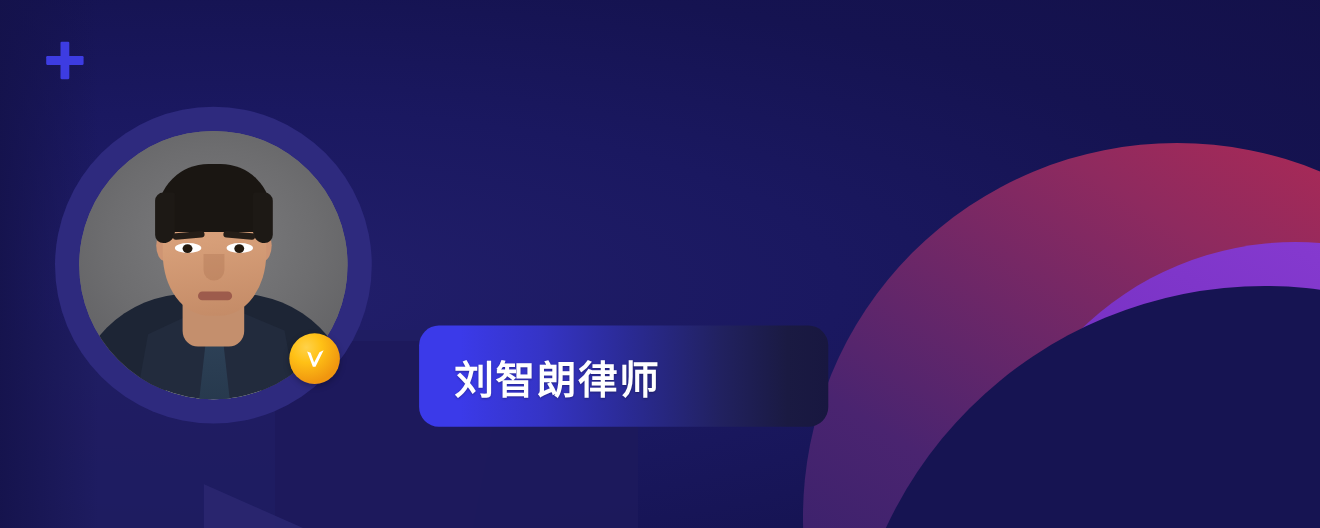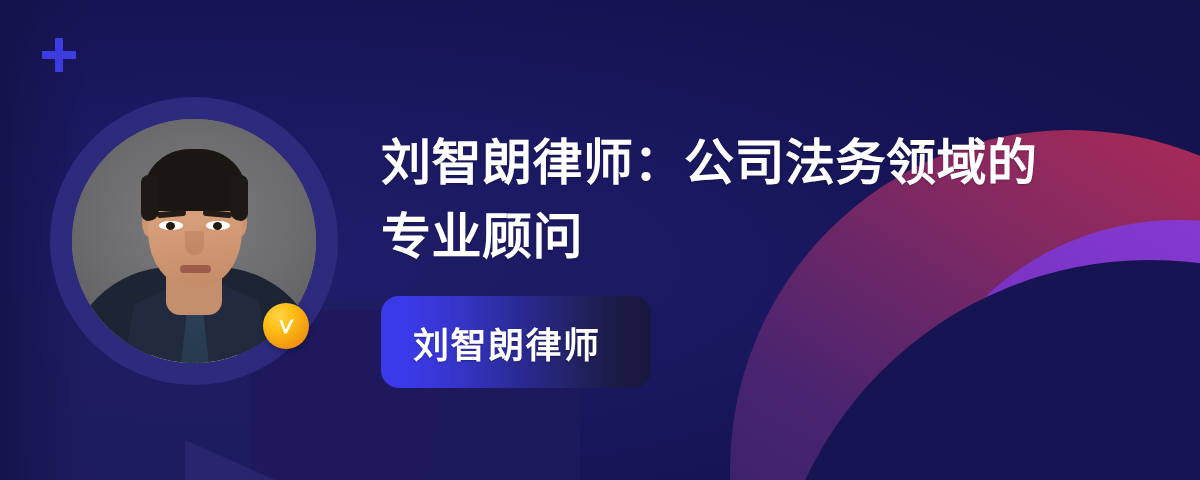--- a/index.html
+++ b/index.html
@@ -310,21 +310,21 @@
     font-weight: bold;
     letter-spacing: .5px;
     text-shadow: 0 1px 2px rgba(0,0,0,.25);
   }
 
   
   .cta-button {
     position: absolute;
     left: 381px;
     top: 296px;
-    width: 270px;
+    width: 372px;
     height: 92px;
     border: none;
     border-radius: 18px;
     background: linear-gradient(90deg, #3b3ae9 0%, #3b3ae9 10%, #3534c6 30%, #2a2a92 52%, #21215f 74%, #1a1a42 90%, #181740 100%);
     color: #ffffff;
     font-family: "Liberation Sans", "DejaVu Sans", sans-serif;
     font-size: 36px;
     font-weight: bold;
     letter-spacing: 1.5px;
     text-align: left;
@@ -379,17 +379,16 @@
       <div class="p-nose"></div>
       <div class="p-mouth"></div>
     </div>
     <div class="badge-v">
       <svg width="30" height="30" viewBox="0 0 30 30" aria-hidden="true">
         <path d="M8.2 8.6 L13.4 22.4 L15.8 22.4 L23.2 7.4 L19.4 9.2 L14.6 18.6 L11.4 9.6 Z" fill="#ffffff"></path>
       </svg>
     </div>
   </div>
 
-  <div class="headline">刘智朗律师：公司法务领域的专业顾问</div>
 
   <button class="cta-button">刘智朗律师</button>
 
 </div>
 
 </body></html>

